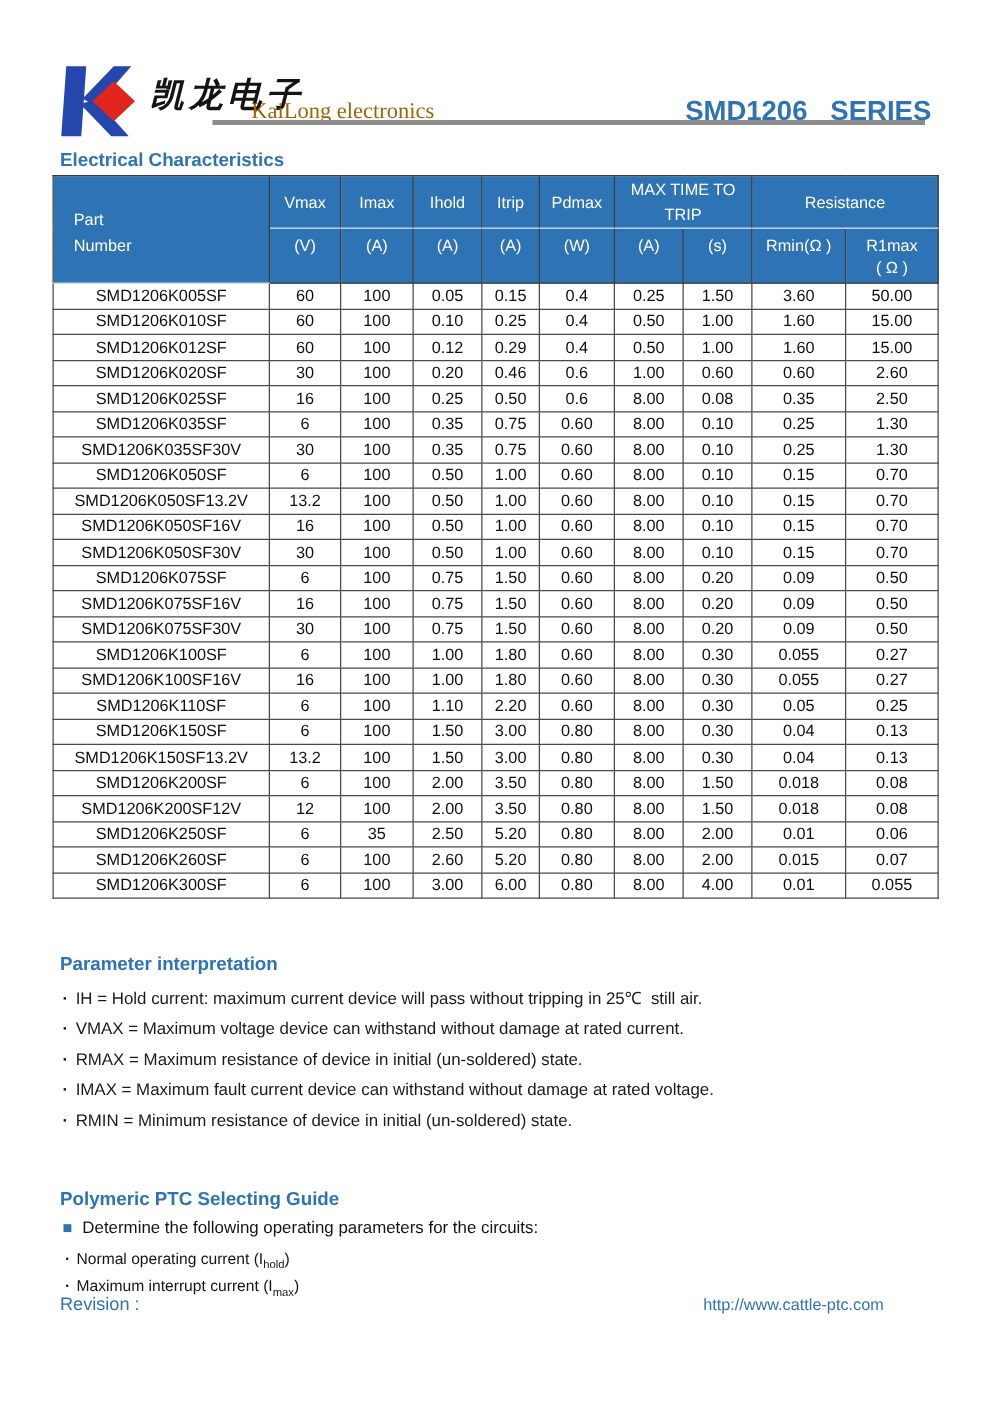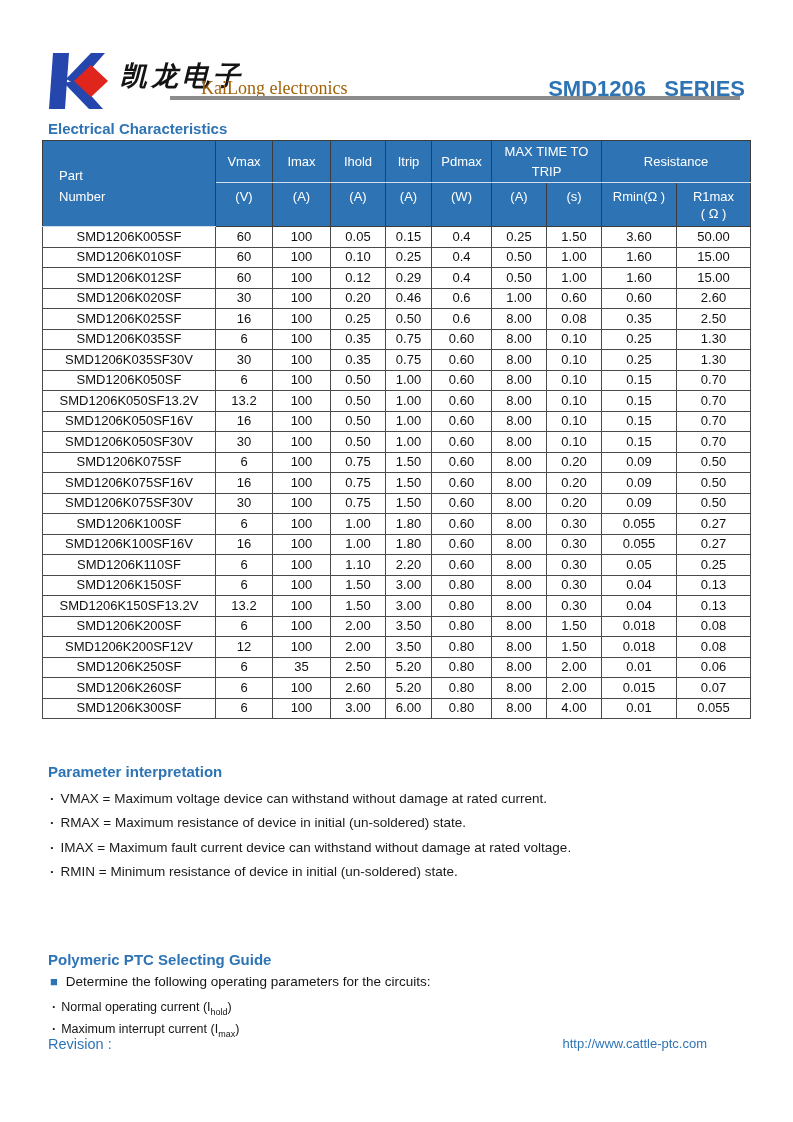--- a/index.html
+++ b/index.html
@@ -440,20 +440,21 @@
           <td>8.00</td>
           <td>4.00</td>
           <td>0.01</td>
           <td>0.055</td>
         </tr>
       </tbody>
   </table>
 
   <div class="sec-title" id="t-param">Parameter interpretation</div>
   <div class="param-list">
+      <div class="param-item"><span class="dot">·</span><span>IH = Hold current: maximum current device will pass without tripping in 25℃  still air.</span></div>
       <div class="param-item"><span class="dot">·</span><span>VMAX = Maximum voltage device can withstand without damage at rated current.</span></div>
       <div class="param-item"><span class="dot">·</span><span>RMAX = Maximum resistance of device in initial (un-soldered) state.</span></div>
       <div class="param-item"><span class="dot">·</span><span>IMAX = Maximum fault current device can withstand without damage at rated voltage.</span></div>
       <div class="param-item"><span class="dot">·</span><span>RMIN = Minimum resistance of device in initial (un-soldered) state.</span></div>
     </div>
 
   <div class="sec-title" id="t-select">Polymeric PTC Selecting Guide</div>
   <div class="select-intro">
     <span class="sq-bullet">■</span><span>Determine the following operating parameters for the circuits:</span>
   </div>

